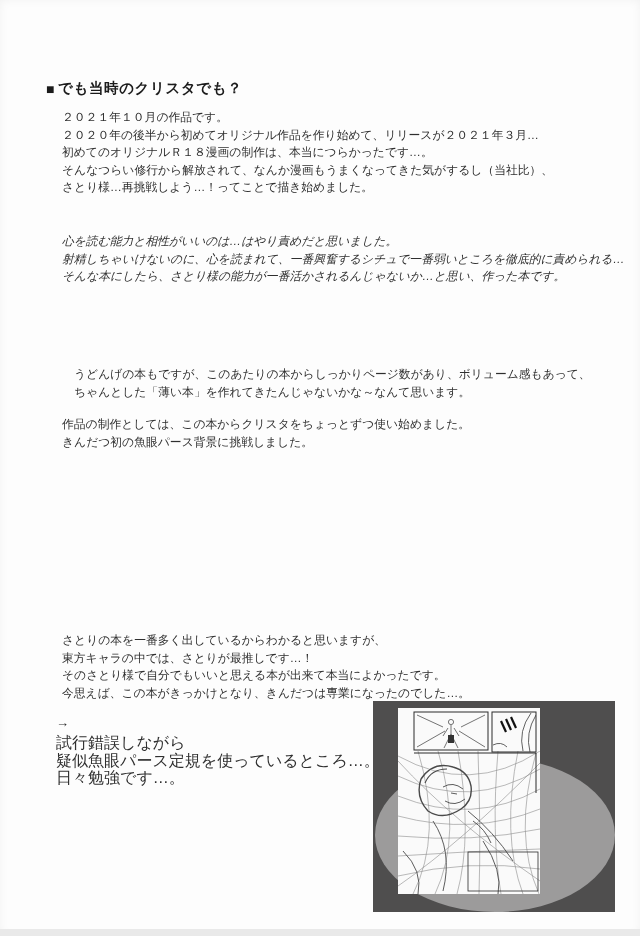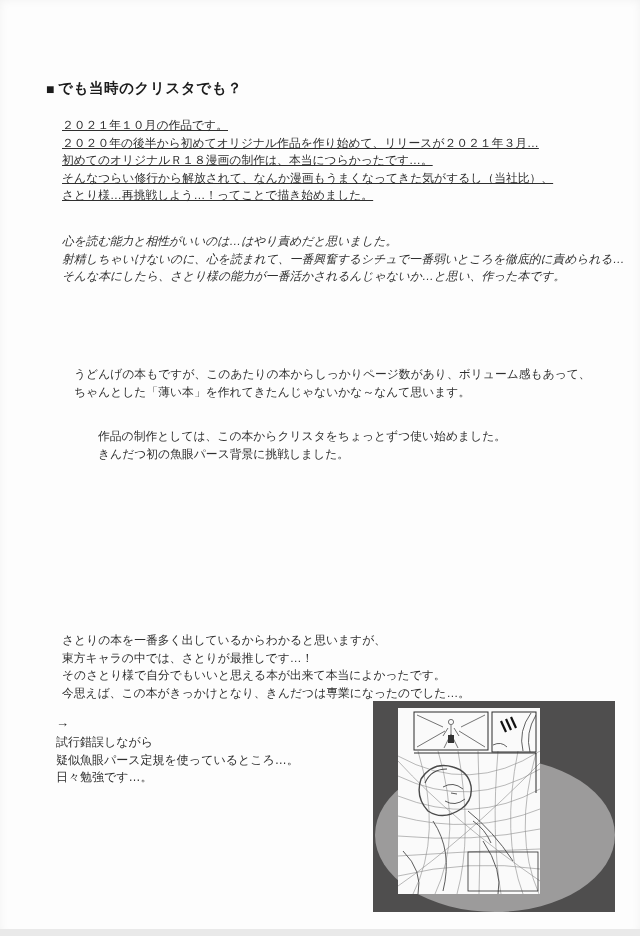--- a/index.html
+++ b/index.html
@@ -16,35 +16,35 @@
     position:absolute;left:46px;top:79px;
     font-size:14.5px;font-weight:700;color:#1b1b1b;letter-spacing:0.6px;
     display:flex;align-items:center;gap:3px;
   }
   .heading .bullet{font-size:14px;line-height:1;transform:translateY(-0.5px);}
   .para{
     position:absolute;left:62px;
     font-size:11.8px;line-height:17.5px;
     white-space:pre-line;color:#2f2f2f;
   }
-  .p1{top:117px;text-decoration:underline;}
+  .p1{top:109px;}
   .p2{top:233px;font-style:italic;}
   .p3{top:309px;}
   .p4{top:366px;margin-left:12px;}
-  .p5{top:428px;margin-left:36px;}
+  .p5{top:416px;}
   .p6{top:474px;}
   .p7{top:557px;}
   .p8{top:632px;}
   .caption-arrow{
     position:absolute;left:56px;top:714px;
     font-size:13px;color:#2f2f2f;line-height:17.5px;
   }
   .caption{
     position:absolute;left:56px;top:734px;
-    font-size:12px;line-height:17.5px;white-space:pre-line;color:#2f2f2f;
+    font-size:16px;line-height:17.5px;white-space:pre-line;color:#2f2f2f;
   }
   .shot{
     position:absolute;left:373px;top:701px;width:242px;height:211px;
     display:block;
   }
   .scan-edge-bottom{
     position:absolute;left:0;bottom:0;width:640px;height:7px;
     background:#e9e9e9;
   }
 </style>

